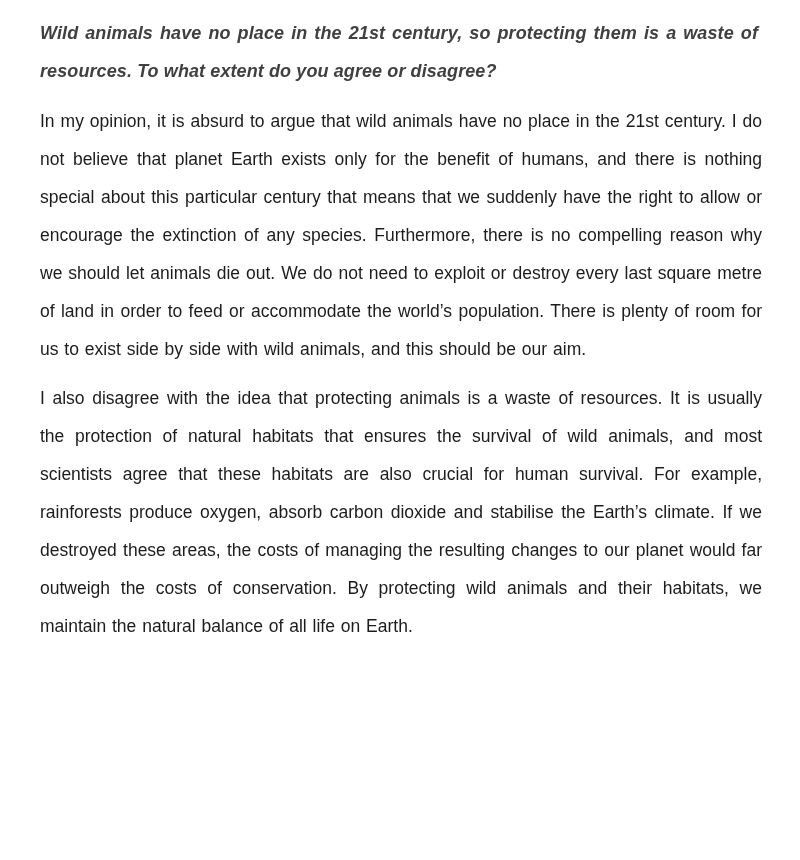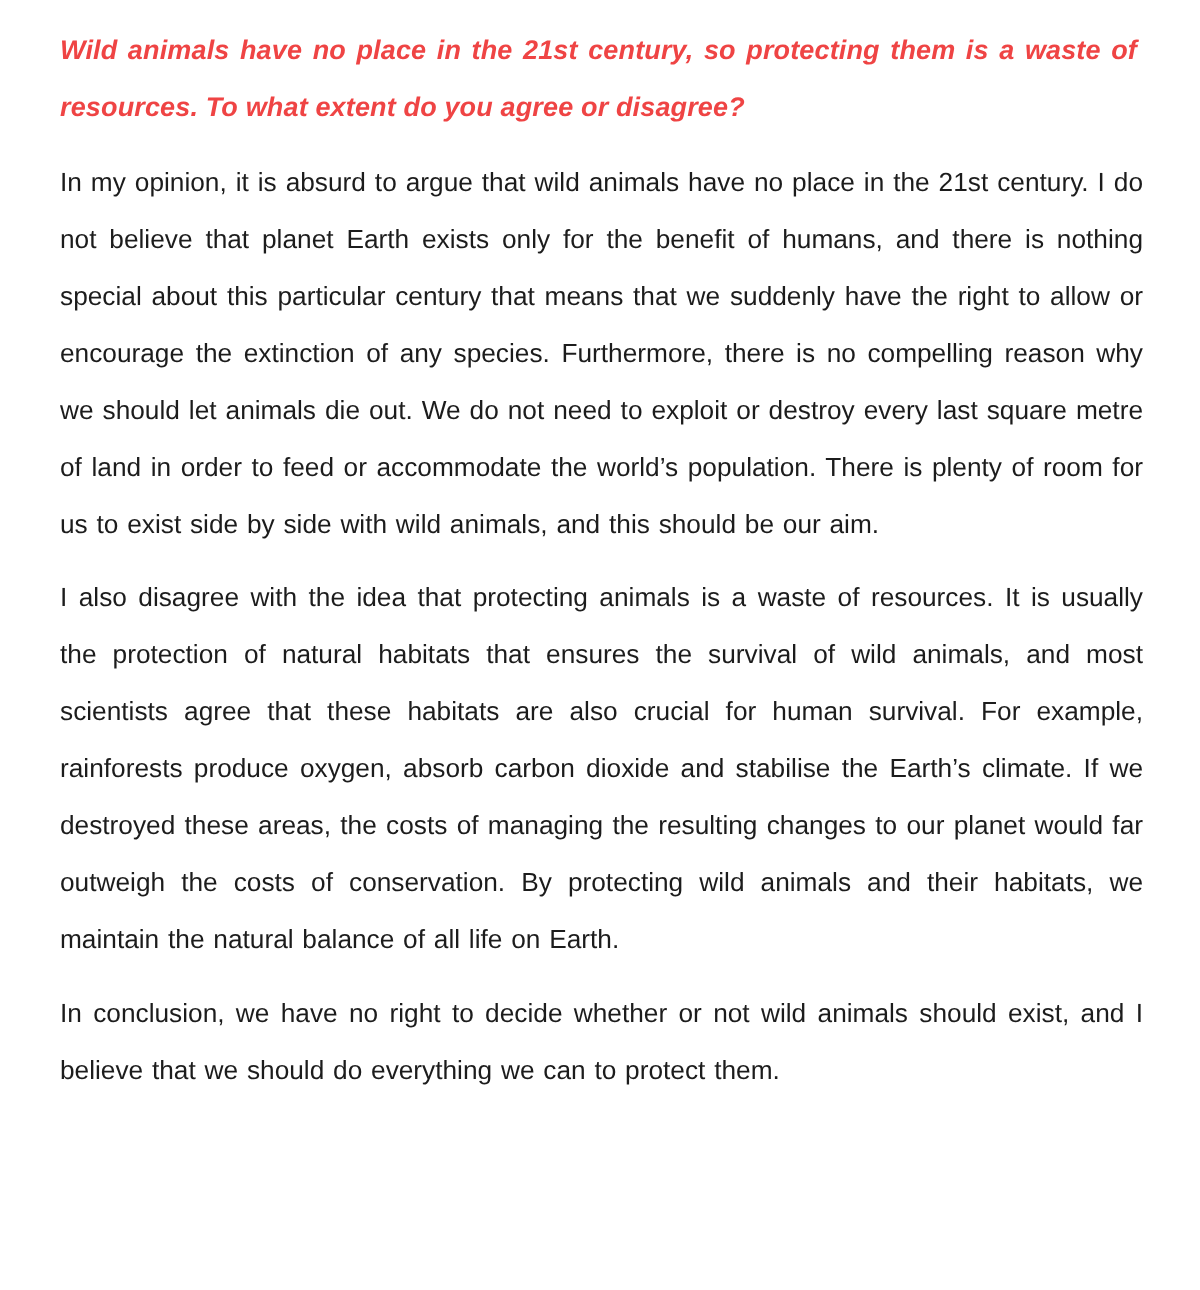--- a/index.html
+++ b/index.html
@@ -19,21 +19,21 @@
     color: #1c1c1c;
   }
   .essay-title {
     font-size: 18px;
     line-height: 38px;
     font-weight: bold;
     font-style: italic;
     text-align: justify;
     letter-spacing: 0.1px;
     margin: 0 4px 12px 0;
-    color: #ef4444;
+    color: #404040;
   }
   .essay-paragraph {
     font-size: 17.5px;
     line-height: 38px;
     text-align: justify;
     margin: 0 0 11px 0;
     word-spacing: 1px;
     color: #1c1c1c;
   }
   .essay-paragraph:last-child {
@@ -44,14 +44,13 @@
 <body>
 
 <div class="page">
   <p class="essay-title">Wild animals have no place in the 21st century, so protecting them is a waste of resources. To what extent do you agree or disagree?</p>
 
 
   <p class="essay-paragraph">In my opinion, it is absurd to argue that wild animals have no place in the 21st century. I do not believe that planet Earth exists only for the benefit of humans, and there is nothing special about this particular century that means that we suddenly have the right to allow or encourage the extinction of any species. Furthermore, there is no compelling reason why we should let animals die out. We do not need to exploit or destroy every last square metre of land in order to feed or accommodate the world’s population. There is plenty of room for us to exist side by side with wild animals, and this should be our aim.</p>
 
   <p class="essay-paragraph">I also disagree with the idea that protecting animals is a waste of resources. It is usually the protection of natural habitats that ensures the survival of wild animals, and most scientists agree that these habitats are also crucial for human survival. For example, rainforests produce oxygen, absorb carbon dioxide and stabilise the Earth’s climate. If we destroyed these areas, the costs of managing the resulting changes to our planet would far outweigh the costs of conservation. By protecting wild animals and their habitats, we maintain the natural balance of all life on Earth.</p>
 
-  <p class="essay-paragraph">In conclusion, we have no right to decide whether or not wild animals should exist, and I believe that we should do everything we can to protect them.</p>
 </div>
 
 </body></html>

